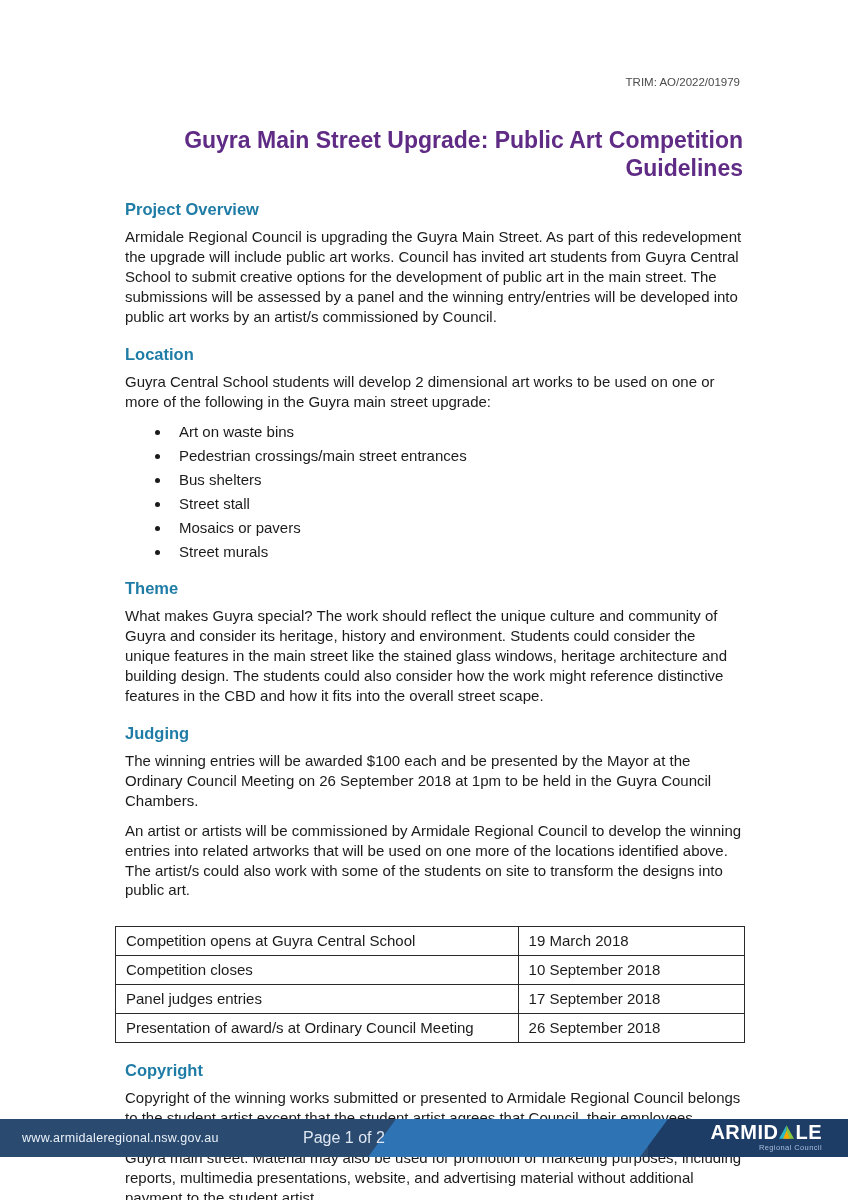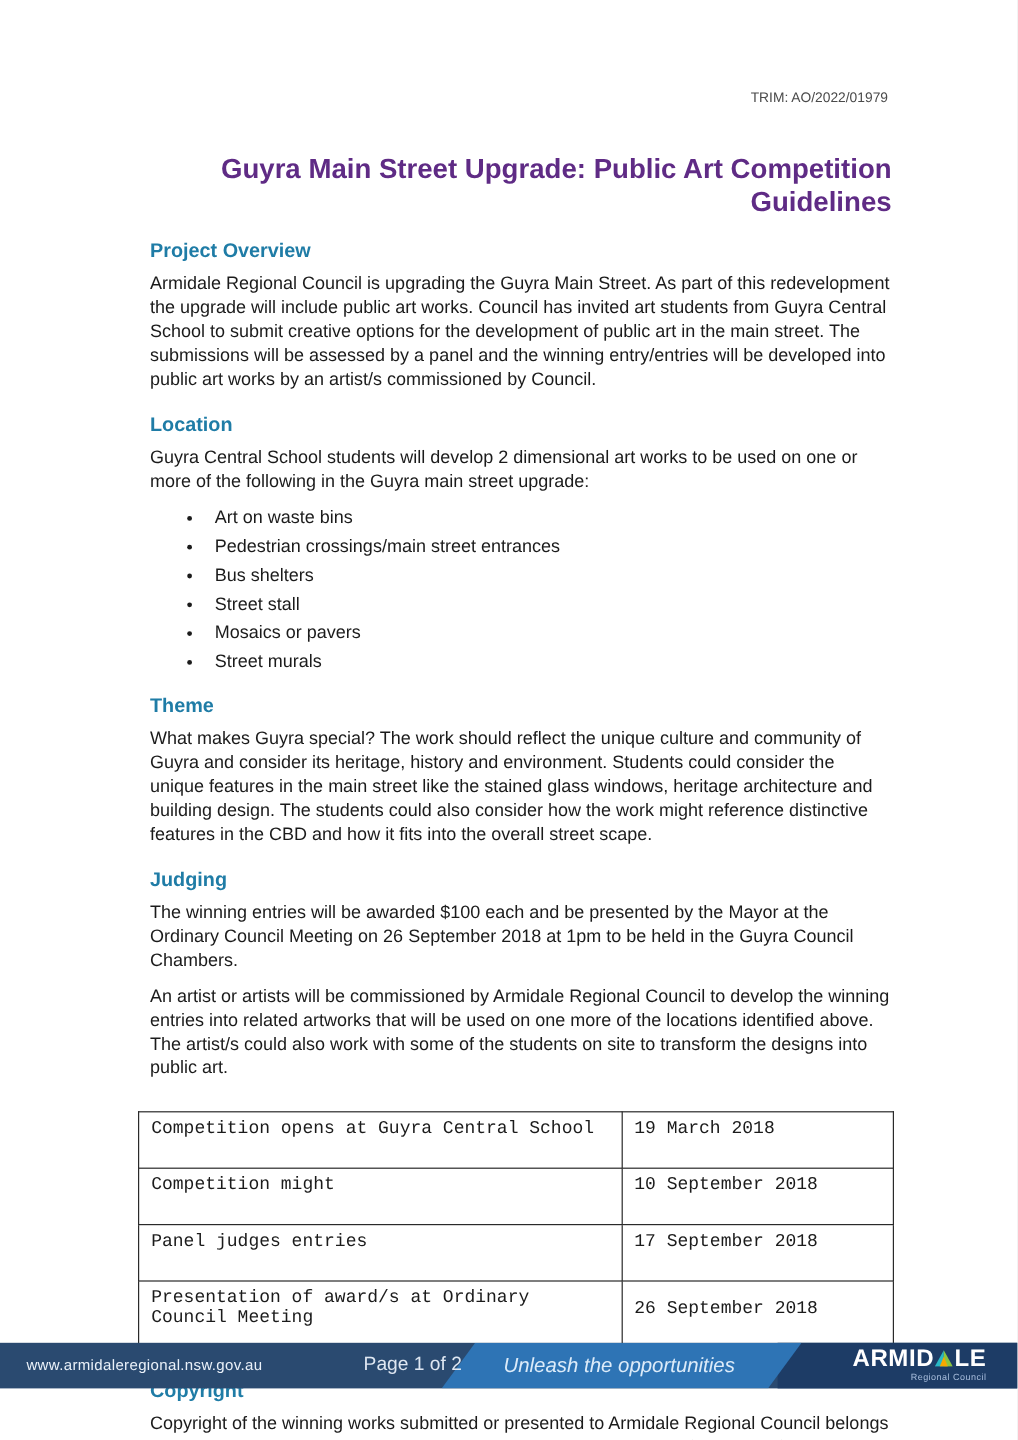--- a/index.html
+++ b/index.html
@@ -68,24 +68,23 @@
 
   table.schedule {
     width: 100%;
     border-collapse: collapse;
     margin: 26px 0 14px -10px;
     width: calc(100% + 12px);
   }
   table.schedule td {
     border: 1.4px solid #2a2a2a;
     font-size: 15px;
-    padding: 5px 10px 24px 10px;
+    padding: 5px 10px 6px 10px;
     height: 27px;
     vertical-align: middle;
-    font-family: Liberation Mono, monospace;
   }
   table.schedule td.label-col { width: 64%; }
   table.schedule td.value-col { width: 36%; }
 
   
   .footer {
     position: absolute;
     left: 0;
     top: 1119px;
     width: 100%;
@@ -194,21 +193,21 @@
       <p class="body-text">An artist or artists will be commissioned by Armidale Regional Council to develop the winning entries into related artworks that will be used on one more of the locations identified above. The artist/s could also work with some of the students on site to transform the designs into public art.</p>
     </section>
 
     <table class="schedule">
       <tbody>
         <tr>
           <td class="label-col">Competition opens at Guyra Central School</td>
           <td class="value-col">19 March 2018</td>
         </tr>
         <tr>
-          <td class="label-col">Competition might</td>
+          <td class="label-col">Competition closes</td>
           <td class="value-col">10 September 2018</td>
         </tr>
         <tr>
           <td class="label-col">Panel judges entries</td>
           <td class="value-col">17 September 2018</td>
         </tr>
         <tr>
           <td class="label-col">Presentation of award/s at Ordinary Council Meeting</td>
           <td class="value-col">26 September 2018</td>
         </tr>
@@ -220,21 +219,20 @@
       <p class="body-text">Copyright of the winning works submitted or presented to Armidale Regional Council belongs to the student artist except that the student artist agrees that Council, their employees, agents or contractors, may use images of the Work to create related public art works in the Guyra main street. Material may also be used for promotion or marketing purposes, including reports, multimedia presentations, website, and advertising material without additional payment to the student artist.</p>
     </section>
 
   </div>
 
   <footer class="footer">
     <div class="footer-right-bg"></div>
     <div class="footer-band"></div>
     <span class="footer-url">www.armidaleregional.nsw.gov.au</span>
     <span class="footer-page">Page 1 of 2</span>
-    <span class="footer-slogan">Unleash the opportunities</span>
     <div class="footer-logo">
       <div class="logo-word">
         <span>ARMID</span>
         <svg class="logo-triangle" width="15" height="14" viewBox="0 0 20 18">
           <polygon points="10,0 0,18 10,18" fill="#29b8c5"></polygon>
           <polygon points="10,0 20,18 10,18" fill="#8cc63e"></polygon>
           <polygon points="10,7 5.5,18 14.5,18" fill="#f7a800"></polygon>
         </svg>
         <span>LE</span>
       </div>

